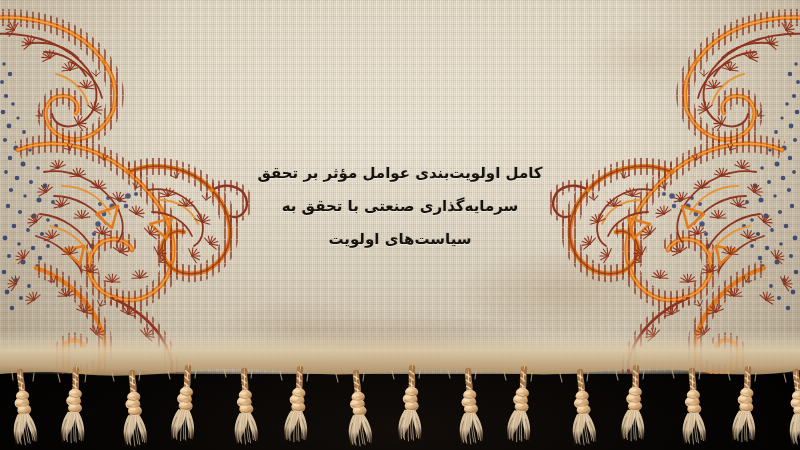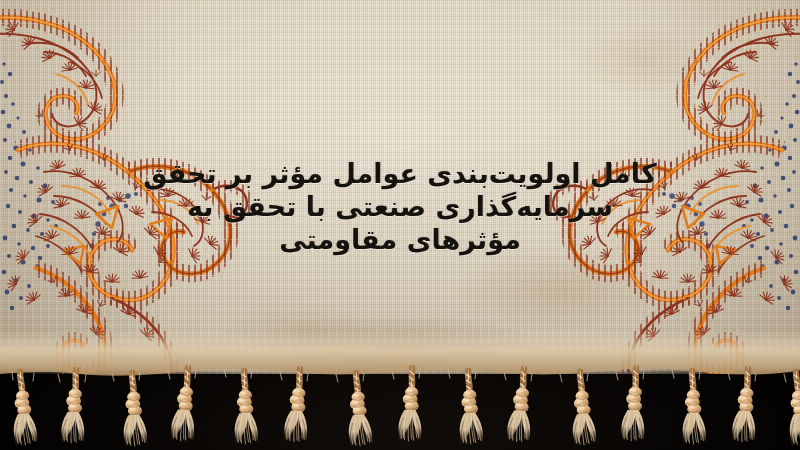--- a/index.html
+++ b/index.html
@@ -98,21 +98,21 @@
   
   .title-block{
     position:absolute;left:0;top:157px;width:800px;
     text-align:center;
     direction:rtl;
     z-index:6;
   }
   .title-line{
     display:block;
     color:#16120e;
-    font-size:27px;
+    font-size:15px;
     font-weight:700;
     line-height:33px;
     letter-spacing:0;
     text-shadow:0 1px 0 rgba(255,252,244,.55), 0 0 2px rgba(40,28,14,.18);
   }
 </style>
 </head>
 <body>
 
 <div id="stage">
@@ -568,21 +568,21 @@
             <circle cx="36" cy="268" r="1.8"></circle>
         </g>
 
       </g>
     </svg>
   </div>
 
   <div class="title-block">
     <span class="title-line">کامل اولویت‌بندی عوامل مؤثر بر تحقق</span>
     <span class="title-line">سرمایه‌گذاری صنعتی با تحقق به</span>
-    <span class="title-line">مؤثر‌های مقاومتی</span>
+    <span class="title-line">سیاست‌های اولویت</span>
   </div>
 
   <div class="fringe">
     <svg viewBox="0 0 800 120" xmlns="http://www.w3.org/2000/svg">
       <defs>
         <linearGradient id="cordG" x1="0" y1="0" x2="1" y2="0">
           <stop offset="0" stop-color="#a87c4e"></stop>
           <stop offset=".32" stop-color="#f0d3a8"></stop>
           <stop offset=".62" stop-color="#e0b683"></stop>
           <stop offset="1" stop-color="#9c7146"></stop>

